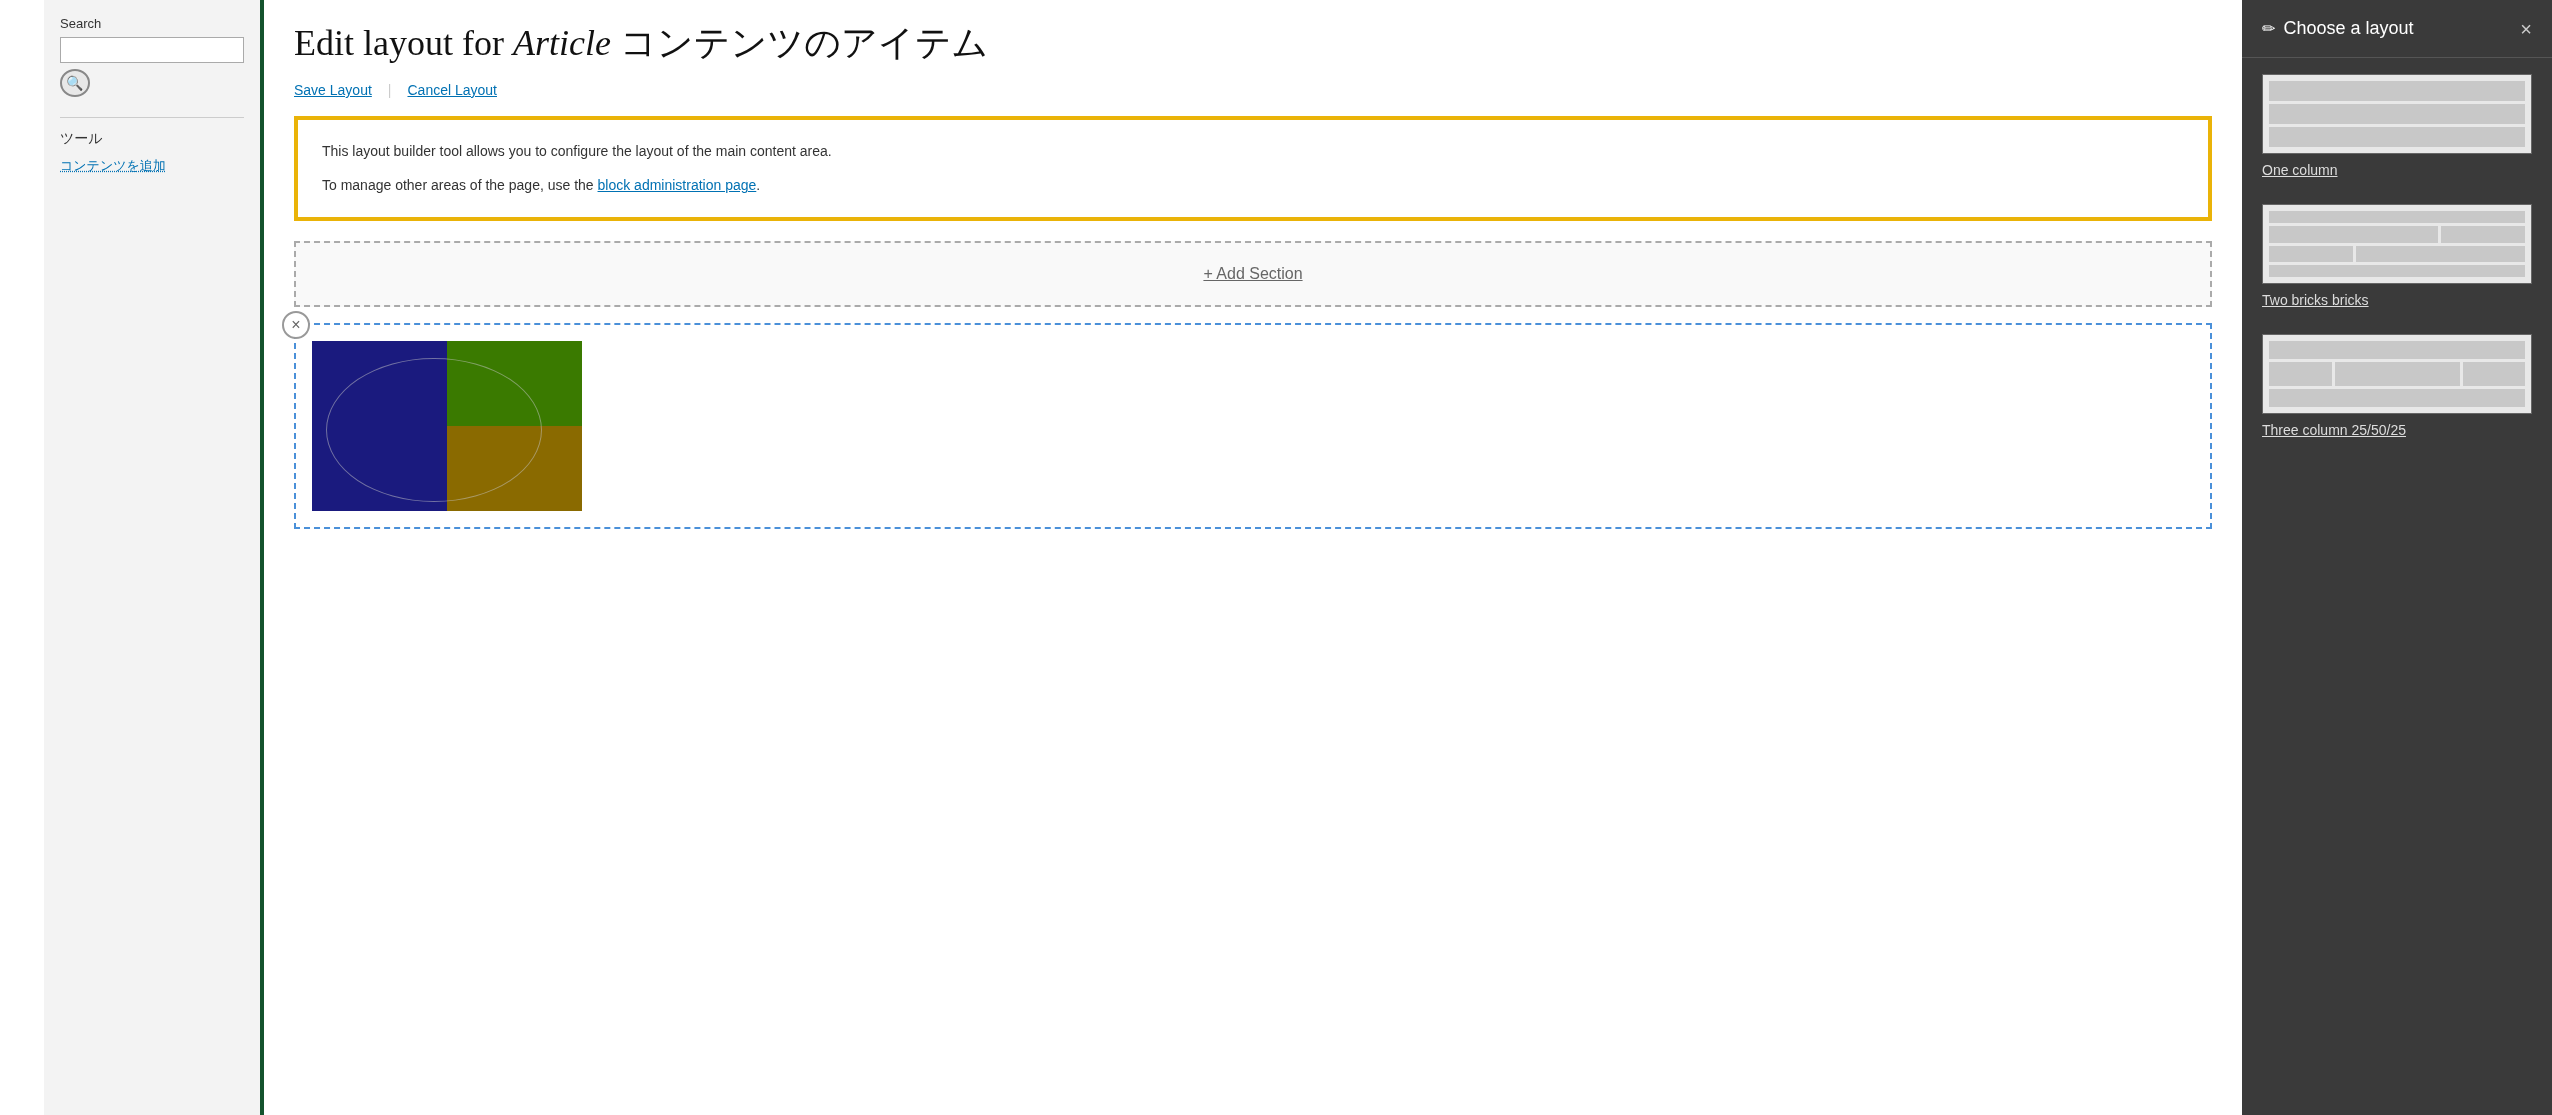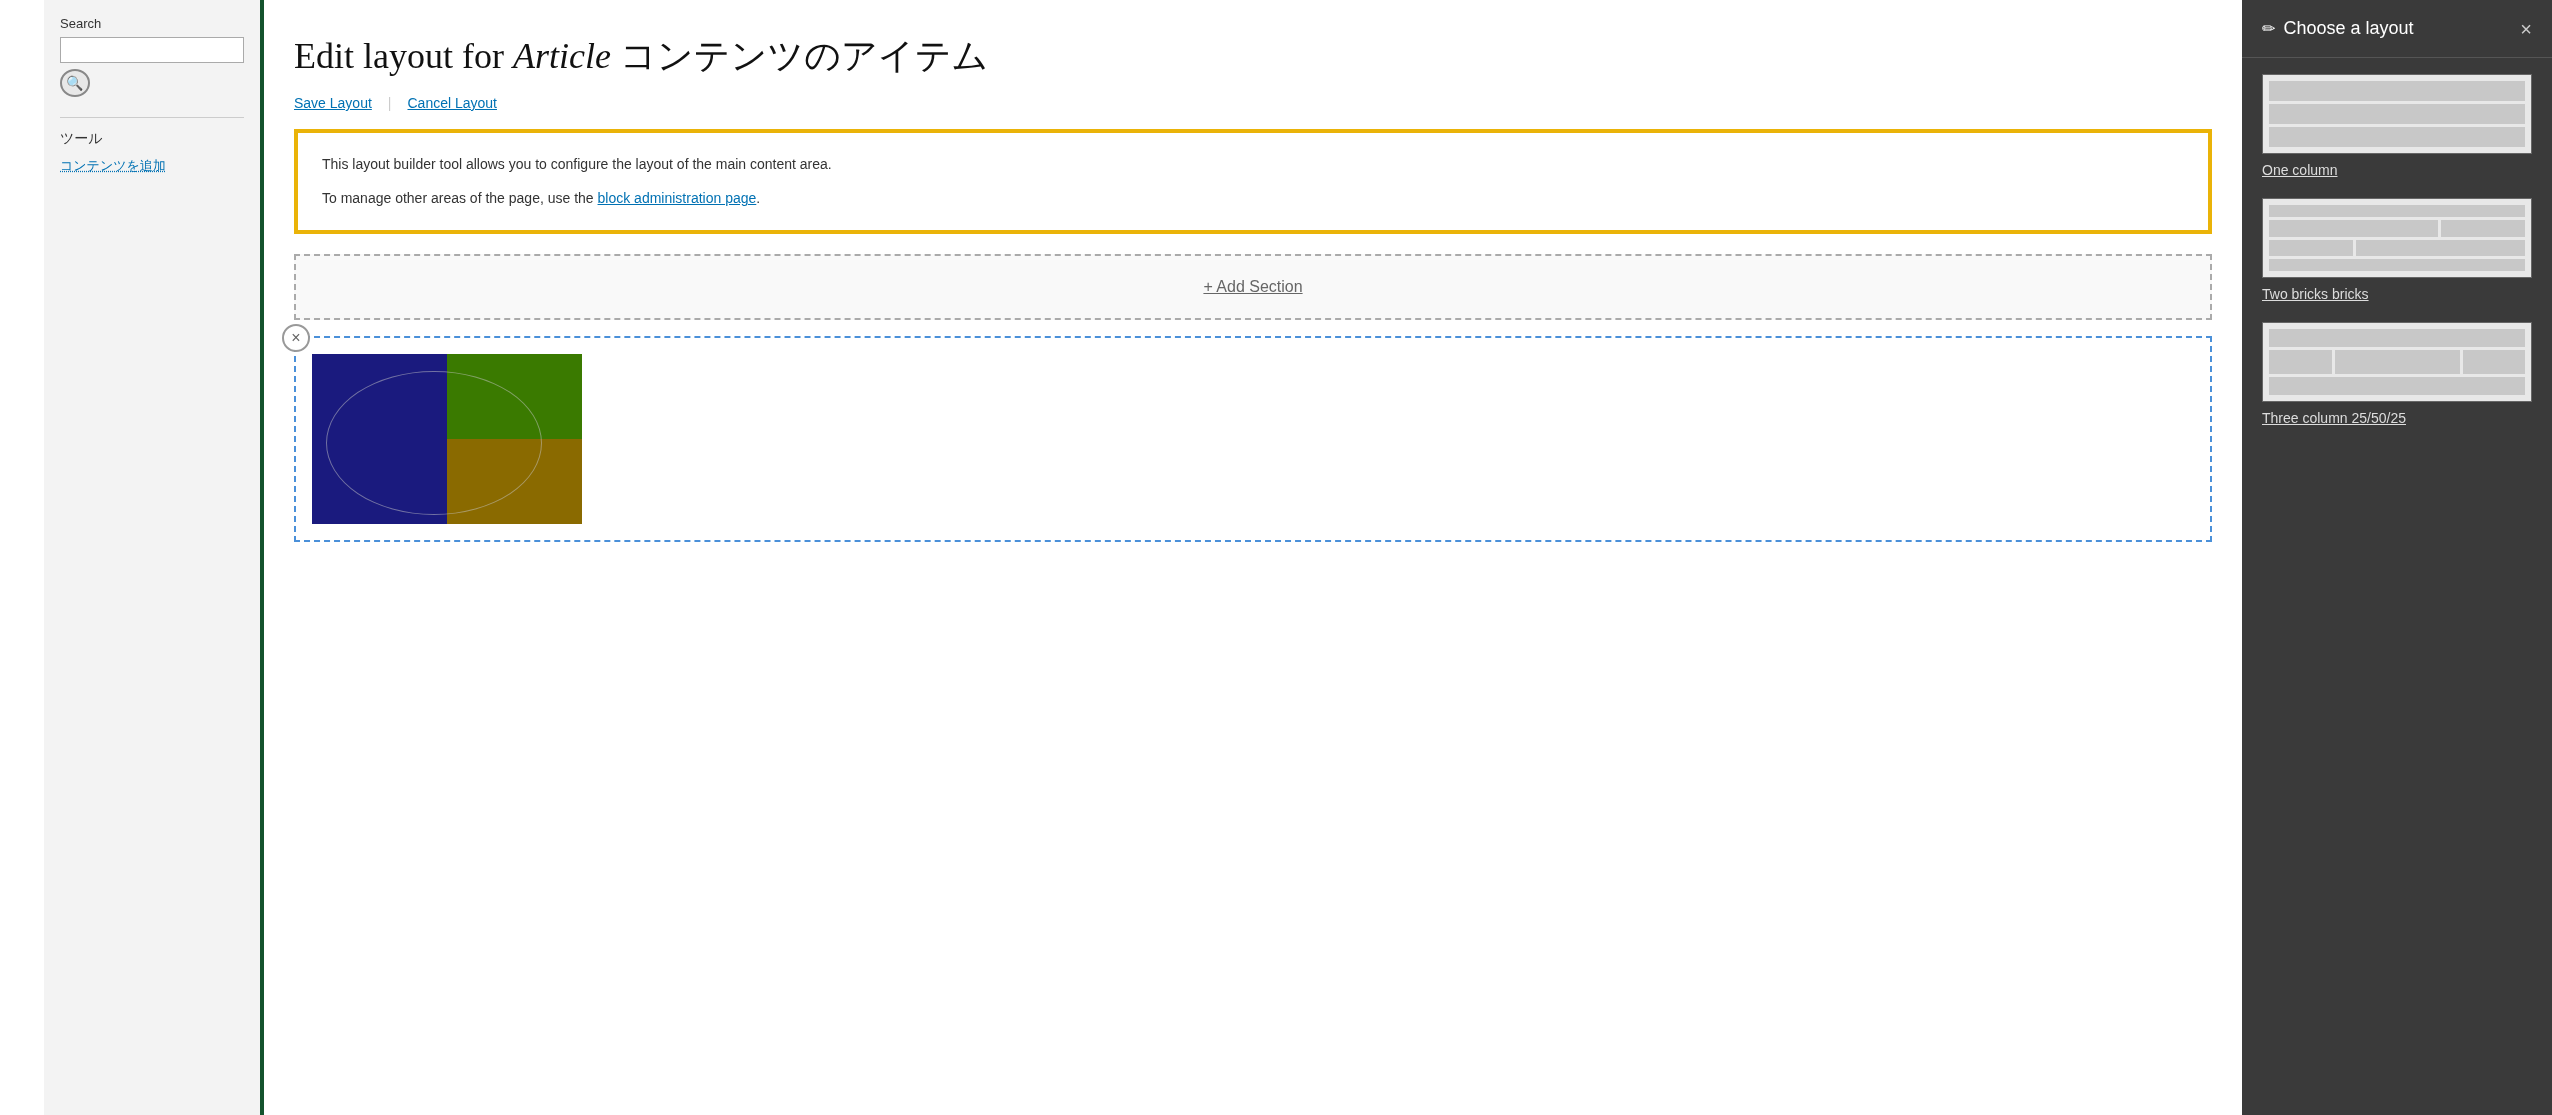--- a/index.html
+++ b/index.html
@@ -58,21 +58,21 @@
       font-size: 13px;
       color: #0071b3;
       text-decoration: underline dotted;
       cursor: pointer;
     }
 
     
     .main-content {
       flex: 1;
       overflow-y: auto;
-      padding: 32px 30px;
+      padding: 19px 30px;
       background: #fff;
     }
     .page-title {
       font-size: 36px;
       font-weight: normal;
       color: #111;
       margin-bottom: 14px;
       font-family: Georgia, serif;
     }
     .page-title em {
@@ -208,21 +208,21 @@
       cursor: pointer;
       color: #ccc;
       background: none;
       border: none;
       line-height: 1;
     }
     .layout-options {
       padding: 16px 20px;
       display: flex;
       flex-direction: column;
-      gap: 0;
+      gap: 6px;
     }
     .layout-option {
       display: flex;
       flex-direction: column;
       align-items: flex-start;
       margin-bottom: 20px;
       cursor: pointer;
     }
     .layout-preview {
       width: 100%;

